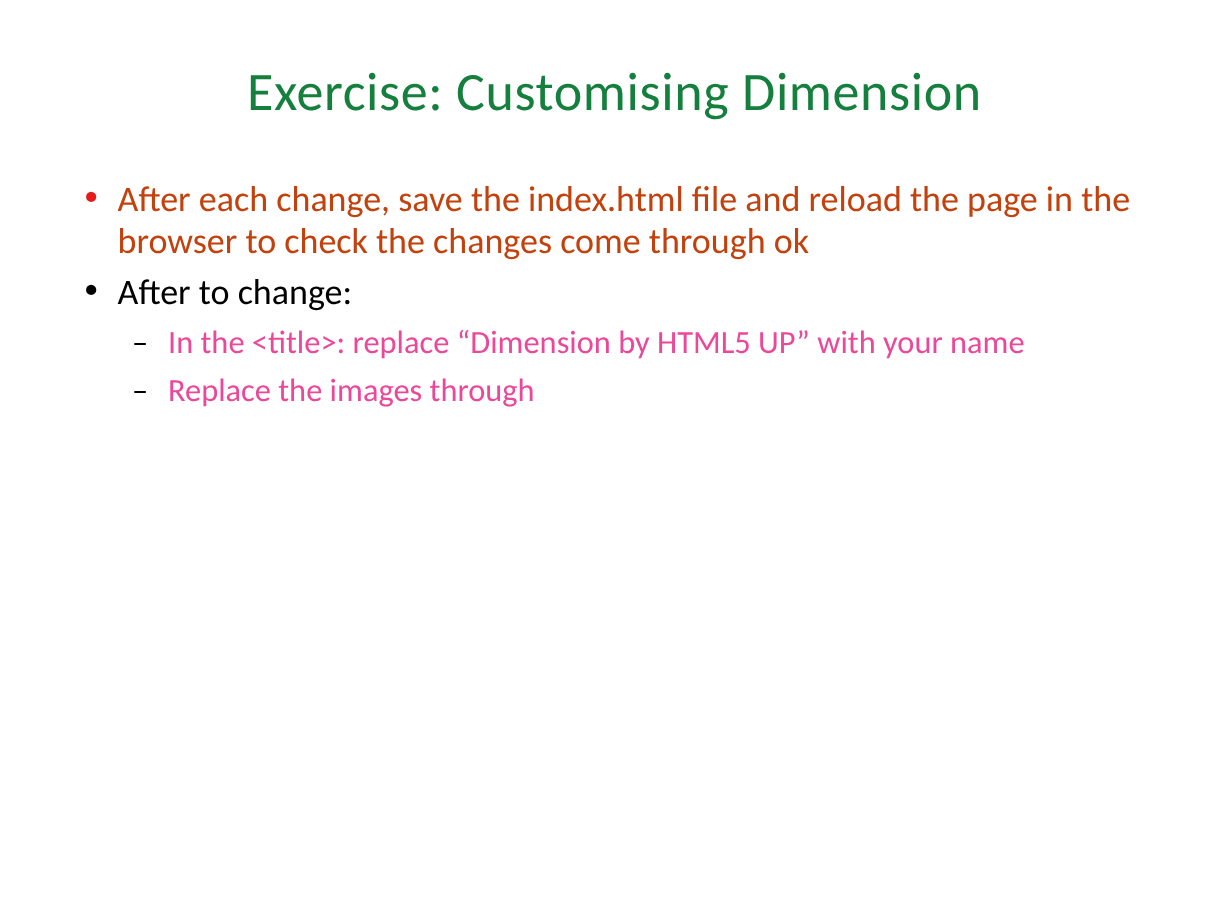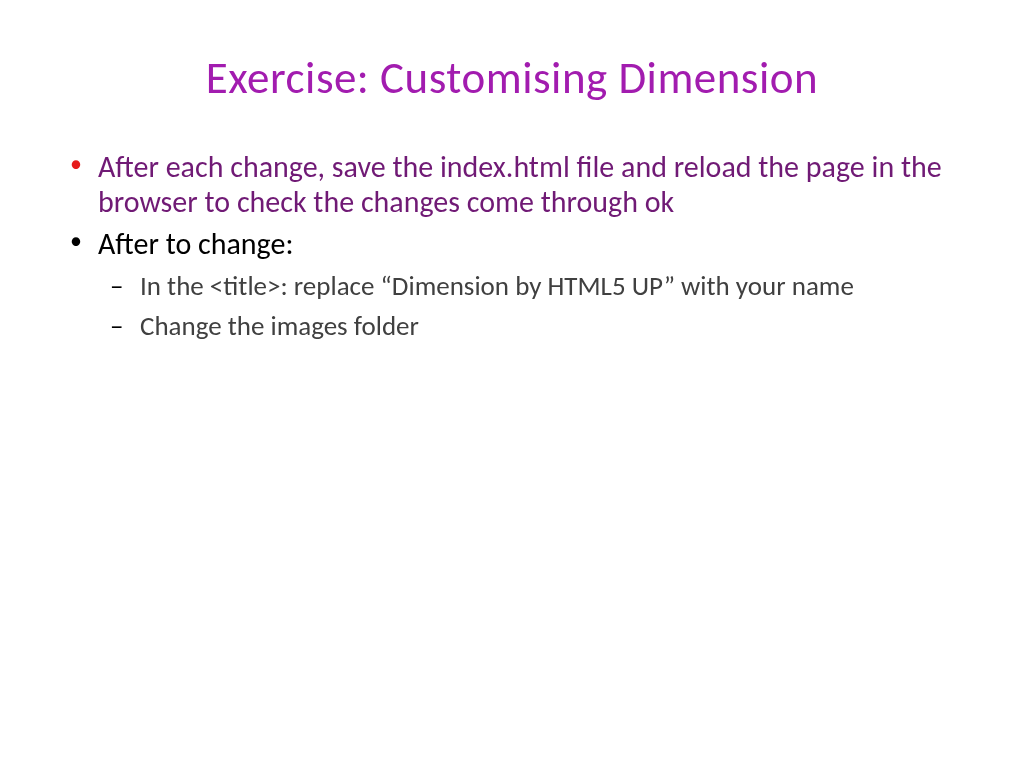--- a/index.html
+++ b/index.html
@@ -9,21 +9,21 @@
     }
     body {
       width: 1024px;
       height: 768px;
       background: #ffffff;
       font-family: Calibri, 'Segoe UI', Arial, sans-serif;
       padding: 50px 70px 50px 70px;
       overflow: hidden;
     }
     .title {
-      color: #a21caf;
+      color: #15803d;
       font-size: 45px;
       font-weight: 400;
       text-align: center;
       margin-bottom: 45px;
       letter-spacing: 0.5px;
     }
     ul.main-list {
       list-style: none;
       padding-left: 28px;
     }
@@ -36,36 +36,36 @@
     }
     ul.main-list > li::before {
       content: "•";
       position: absolute;
       left: -28px;
       top: 0;
       font-size: 24px;
       color: inherit;
     }
     ul.main-list > li.red-item {
-      color: #701a75;
+      color: #c2410c;
     }
     ul.main-list > li.red-item::before {
       color: #E61C1C;
     }
     ul.sub-list {
       list-style: none;
       padding-left: 42px;
       margin-top: 8px;
     }
     ul.sub-list > li {
       position: relative;
       font-size: 27px;
       line-height: 1.2;
       margin-bottom: 8px;
-      color: #404040;
+      color: #ec4899;
     }
     ul.sub-list > li::before {
       content: "–";
       position: absolute;
       left: -30px;
       top: 0;
       font-size: 27px;
       color: #000000;
     }
   </style>
@@ -73,16 +73,16 @@
 <body>
 
 <h1 class="title">Exercise: Customising Dimension</h1>
 
 <ul class="main-list">
   <li class="red-item">After each change, save the index.html file and reload the page in the browser to check the changes come through ok</li>
   <li>
     <span>After to change:</span>
     <ul class="sub-list">
       <li>In the &lt;title&gt;: replace “Dimension by HTML5 UP” with your name</li>
-      <li>Change the images folder</li>
+      <li>Replace the images through</li>
     </ul>
   </li>
 </ul>
 
 </body></html>

